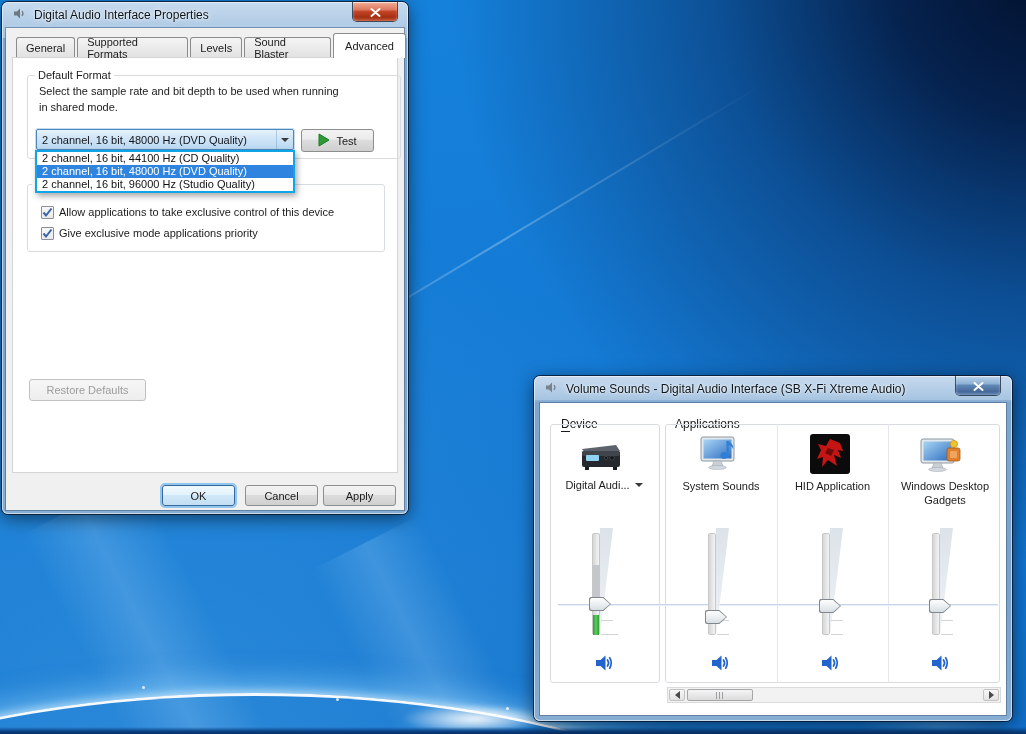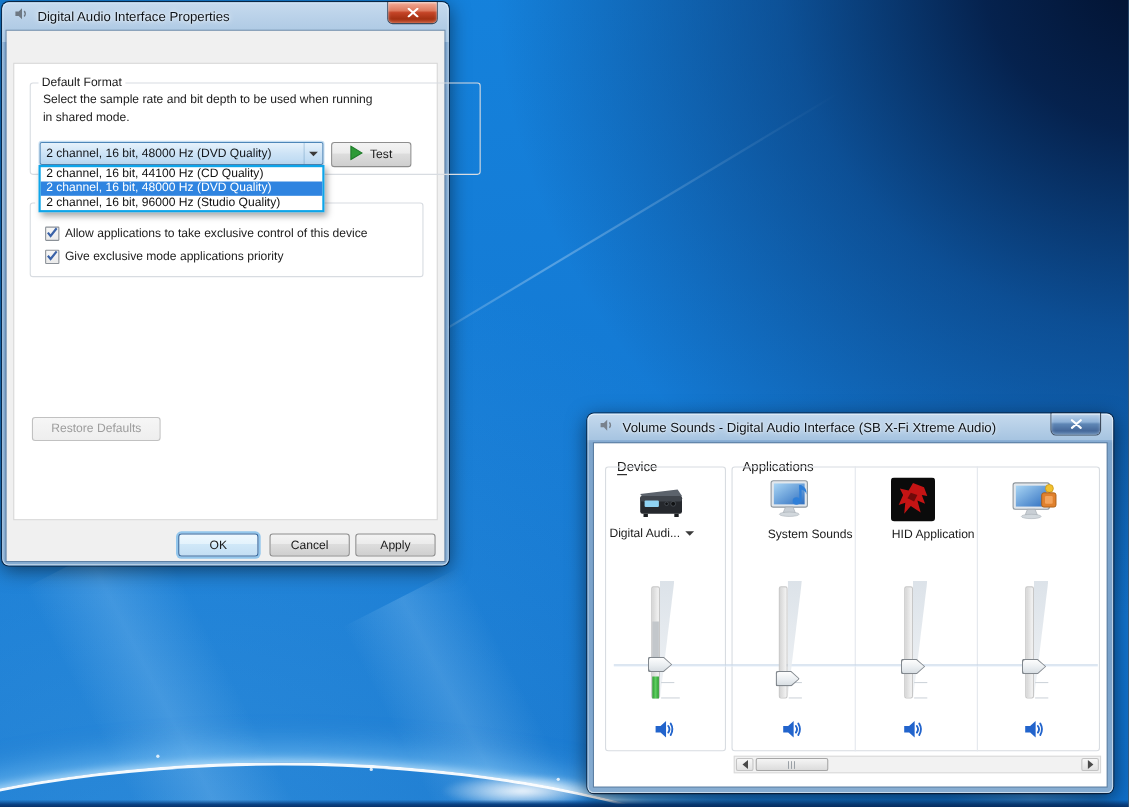--- a/index.html
+++ b/index.html
@@ -64,37 +64,37 @@
   .tri-down{width:0;height:0;border:4px solid transparent;border-top:4px solid #3a3a3a;border-bottom:none}
   .dropdown{position:absolute;background:#fff;border:2px solid #0ea5e9;box-shadow:2px 3px 6px rgba(0,0,0,.35);z-index:60}
   .dd-row{height:13px;line-height:13px;font-size:11px;color:#111;padding-left:5px;white-space:nowrap;cursor:pointer}
   .dd-row.sel{background:#2f84e0;color:#fff}
 
   
   .sec-label{position:absolute;font-size:12px;color:#1b1b1b;white-space:nowrap}
   .u-line{position:absolute;width:9px;height:1px;background:#1b1b1b}
   .vsep{position:absolute;top:48px;height:259px;width:1px;background:#e3e7ed}
   .level-line{position:absolute;left:24px;top:228px;width:440px;height:1px;background:#c6d6e8;box-shadow:0 1px 0 rgba(230,240,250,.9)}
-  .app-label{position:absolute;font-size:11px;color:#1b1b1b;text-align:right;line-height:14px}
+  .app-label{position:absolute;font-size:11px;color:#1b1b1b;text-align:center;line-height:14px}
   .groove{position:absolute;width:8px;border:1px solid #c7c7c7;border-radius:2px;
     background:linear-gradient(90deg,#d6d6d6,#f4f4f4)}
   .wedge{position:absolute;width:13px;clip-path:polygon(0 0,100% 0,0 100%);
     background:linear-gradient(180deg,#d9e0e7,#eff2f5);opacity:.92}
   .meter-gray{position:absolute;width:6px;background:#c3c7cb}
   .meter-green{position:absolute;width:6px;background:linear-gradient(90deg,#2e9b33,#5ecf60 50%,#2e9b33)}
   .tick{position:absolute;height:1px;width:12px;background:#cfd5db}
   .handle{position:absolute;width:22px;height:14px;cursor:pointer}
   .handle::before{content:"";position:absolute;inset:0;border-radius:2px;background:#81878d;
     clip-path:polygon(0 0,65% 0,100% 50%,65% 100%,0 100%)}
   .handle::after{content:"";position:absolute;inset:1px;border-radius:2px;
     background:linear-gradient(180deg,#fdfdfd,#eaeef1 55%,#d8dee3);
     clip-path:polygon(0 0,65% 0,100% 50%,65% 100%,0 100%)}
   .spk-btn{position:absolute;width:24px;height:24px;display:flex;align-items:center;justify-content:center;cursor:pointer}
   .icon-box{position:absolute}
-  .dev-select{position:absolute;display:flex;align-items:center;cursor:pointer}
+  .dev-select{position:absolute;display:flex;align-items:center;justify-content:center;cursor:pointer}
   .scrollbar{position:absolute;height:16px;background:#f2f2f2;border:1px solid #dadada}
   .sb-btn{position:absolute;top:1px;width:16px;height:12px;display:flex;align-items:center;justify-content:center;cursor:pointer;
     background:linear-gradient(180deg,#f8f8f8,#e2e2e2);border:1px solid #c3c3c3;border-radius:2px}
   .sb-thumb{position:absolute;left:19px;top:1px;width:66px;height:12px;display:flex;align-items:center;justify-content:center;cursor:pointer;
     background:linear-gradient(180deg,#f5f5f5,#dcdcdc);border:1px solid #a6a6a6;border-radius:2px}
   .grip{width:9px;height:7px;background:repeating-linear-gradient(90deg,#9aa0a6 0 1px,transparent 1px 3px)}
   .tri-l{width:0;height:0;border:4px solid transparent;border-right:5px solid #4a4a4a;border-left:none}
   .tri-r{width:0;height:0;border:4px solid transparent;border-left:5px solid #4a4a4a;border-right:none}
 </style>
 </head>
@@ -230,20 +230,21 @@
           </defs>
         <rect x="3" y="3" width="33" height="24" rx="2" fill="#e2e7ec" stroke="#8e979e"></rect>
         <rect x="5.5" y="5.5" width="28" height="19" fill="url(#scr2)"></rect>
         <path d="M16,27 L23,27 L25,32 L14,32 Z" fill="#c9cfd5" stroke="#9aa2a9" stroke-width="0.5"></path>
         <ellipse cx="19.5" cy="33.5" rx="9" ry="2" fill="#d2d8dd" stroke="#a5adb4" stroke-width="0.5"></ellipse>
         <circle cx="36" cy="8" r="3.6" fill="#f2c12e" stroke="#c79413" stroke-width="0.7"></circle>
         <rect x="29" y="12" width="13" height="13" rx="2" fill="#e0812e" stroke="#a85c12" stroke-width="0.8"></rect>
         <rect x="32" y="15" width="7" height="7" rx="1" fill="#f3a45c"></rect>
       </svg>
     </div>
+    <div class="app-label" style="left:356px;top:103px;width:110px">Windows Desktop Gadgets</div>
     <div class="wedge" style="left:406px;top:152px;height:107px"></div>
     <div class="groove" style="left:398px;top:157px;height:102px"></div>
     <div class="tick" style="left:407px;top:244px"></div>
     <div class="tick" style="left:407px;top:258px"></div>
     <div class="handle" style="left:395px;top:223px"></div>
     <div class="spk-btn" style="left:394px;top:277px">
       <span><svg width="22" height="22" viewBox="0 0 22 22">
             <polygon points="3,8 7.5,8 12.5,3.5 12.5,18.5 7.5,14 3,14" fill="#2264cc"></polygon>
             <path d="M14.5,8 Q16.7,11 14.5,14" stroke="#2264cc" stroke-width="1.7" fill="none" stroke-linecap="round"></path>
             <path d="M16.7,5.8 Q19.8,11 16.7,16.2" stroke="#2264cc" stroke-width="1.7" fill="none" stroke-linecap="round"></path>
@@ -271,24 +272,41 @@
             <path d="M9,4 Q11,6.5 9,9" stroke="#6e7883" stroke-width="1.2" fill="none"></path>
           </svg></span>
       <span class="title-text">Digital Audio Interface Properties</span>
     </div>
     <div class="close red" style="left:351px">
       <span><svg width="11" height="9" viewBox="0 0 11 9">
             <path d="M1.5,1 L9.5,8 M9.5,1 L1.5,8" stroke="#ffffff" stroke-width="1.9" stroke-linecap="round"></path>
           </svg></span>
     </div>
 
+    <div class="tabstrip">
+      <div class="tab">
+          <span>General</span>
+        </div>
+      <div class="tab">
+          <span>Supported Formats</span>
+        </div>
+      <div class="tab">
+          <span>Levels</span>
+        </div>
+      <div class="tab">
+          <span>Sound Blaster</span>
+        </div>
+      <div class="tab selected">
+          <span>Advanced</span>
+        </div>
+    </div>
 
     <div class="tab-panel">
 
-      <div class="groupbox" style="left:14px;top:17px;width:410px;height:84px">
+      <div class="groupbox" style="left:14px;top:17px;width:374px;height:84px">
         <span class="gb-label" style="left:7px">Default Format</span>
       </div>
       <div class="t11" style="position:absolute;left:26px;top:27px;white-space:nowrap">Select the sample rate and bit depth to be used when running</div>
       <div class="t11" style="position:absolute;left:26px;top:43px;white-space:nowrap">in shared mode.</div>
 
       <div class="combo" style="left:23px;top:71px;width:258px;height:21px">
         <span class="combo-val">2 channel, 16 bit, 48000 Hz (DVD Quality)</span>
         <span class="combo-arrowbox">
             <span class="tri-down"></span>
           </span>

